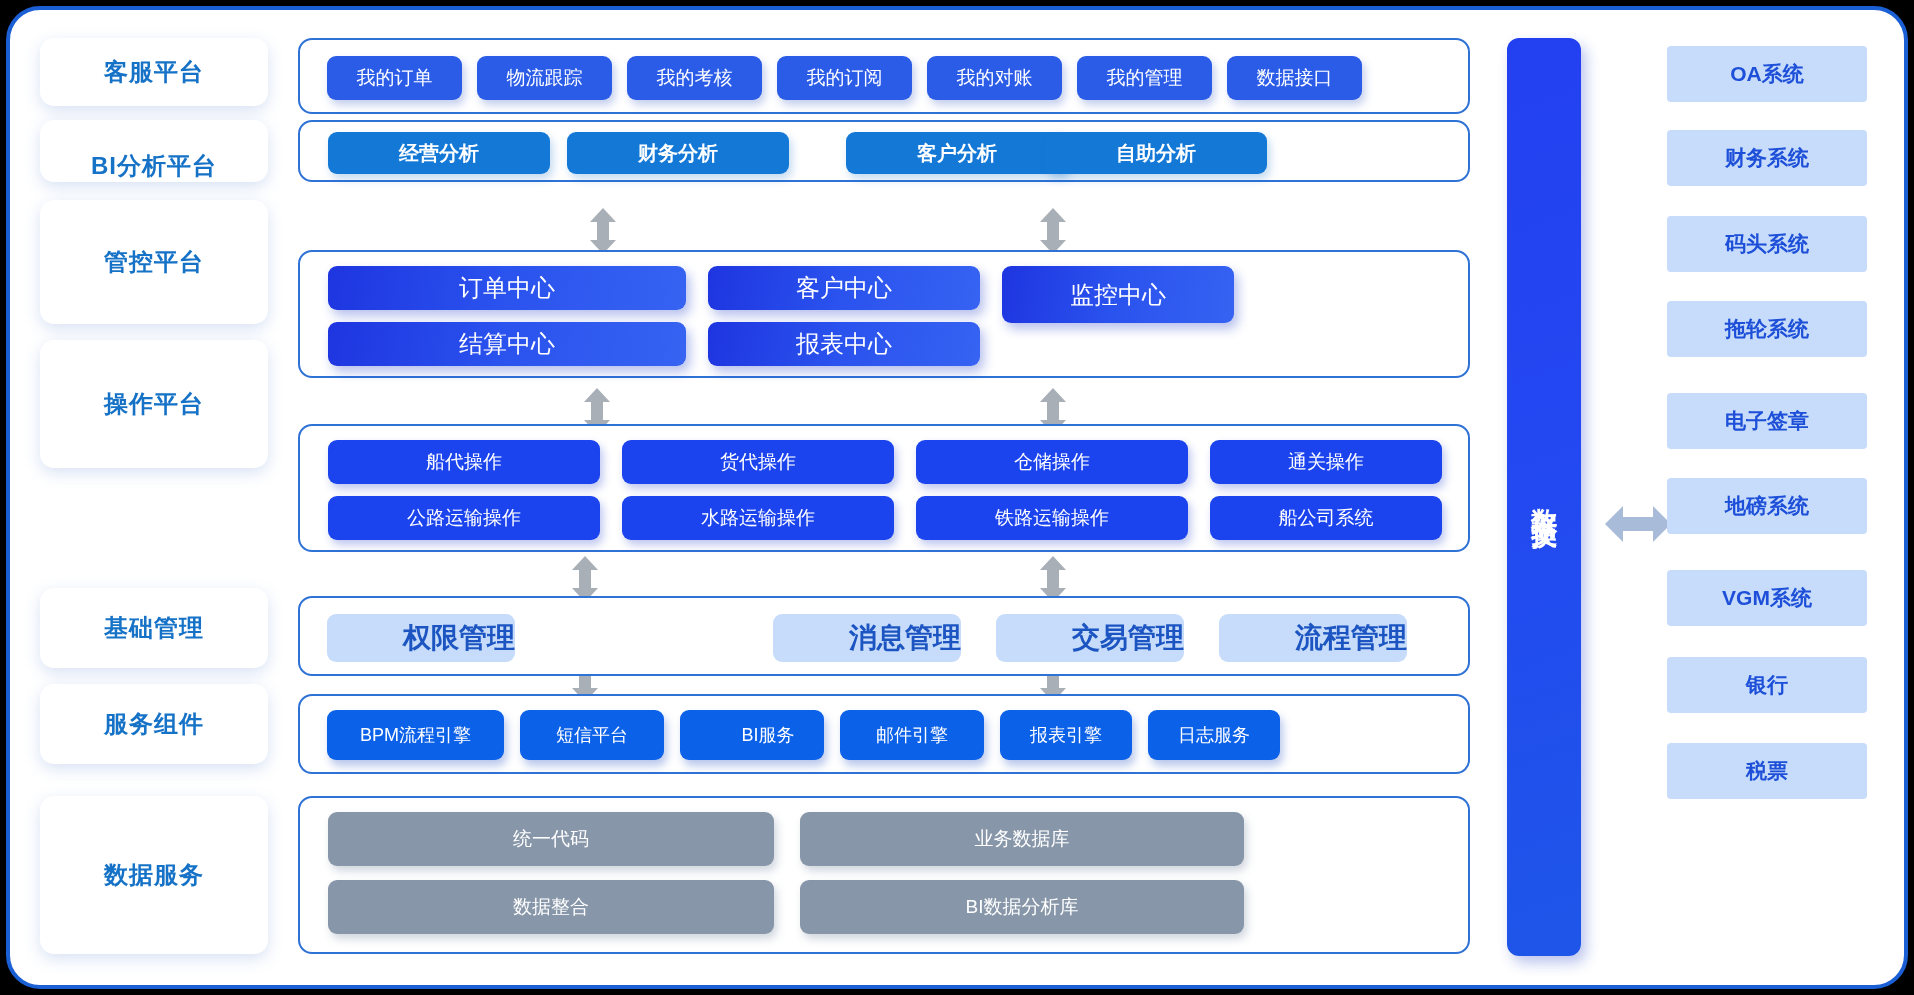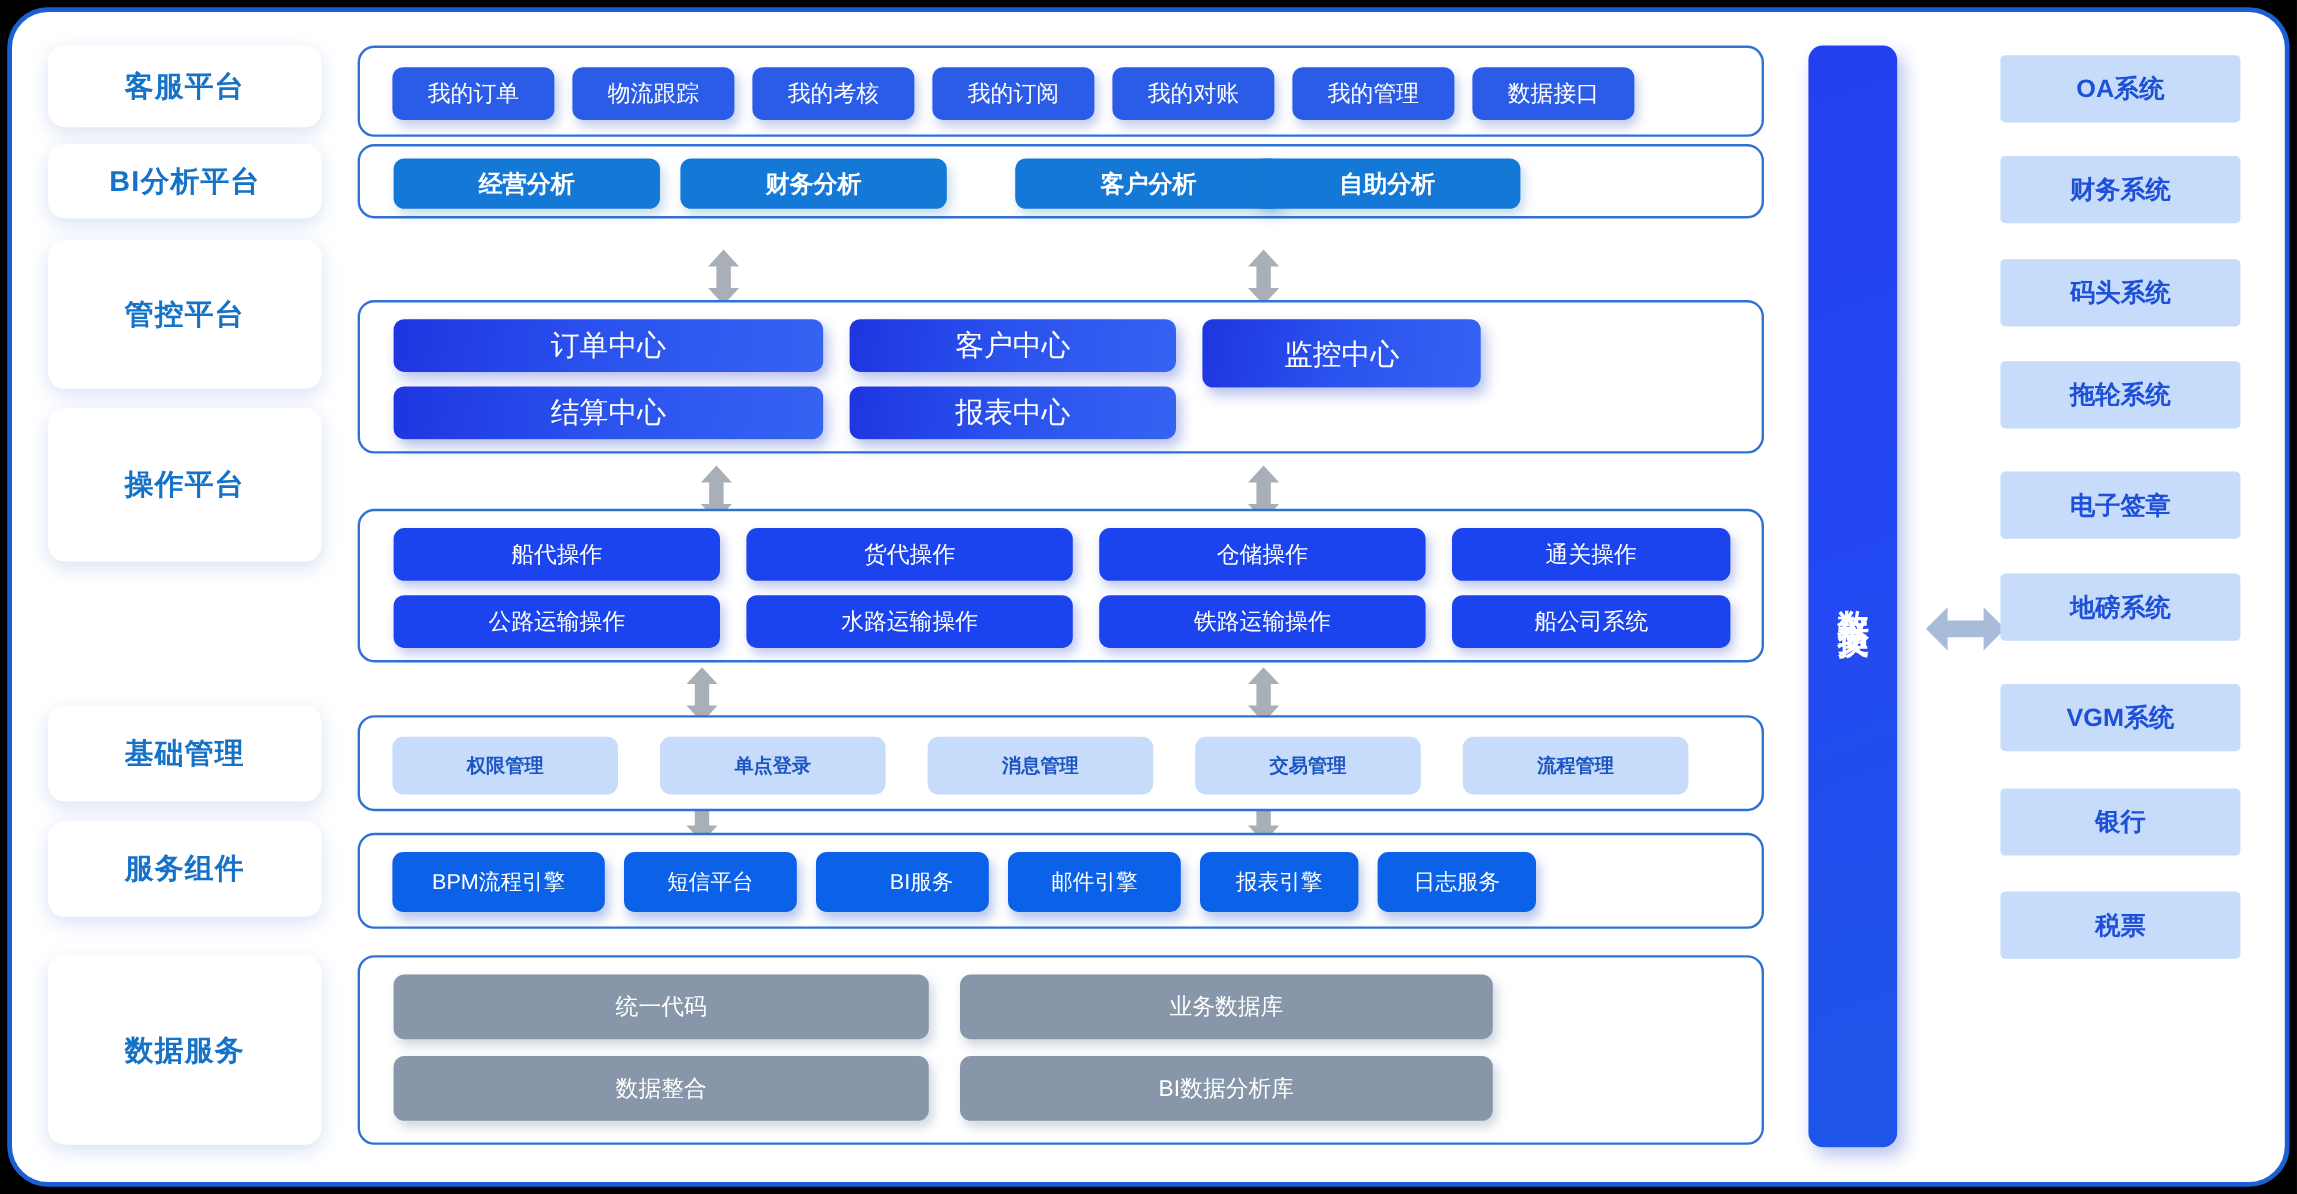--- a/index.html
+++ b/index.html
@@ -26,21 +26,21 @@
   
   .pill{ position:absolute; display:flex; align-items:center; justify-content:center;
     border-radius:9px; font-size:19px; color:#fff; white-space:nowrap; }
 
   .p-cs    { background:#2B5CE8; box-shadow:3px 5px 9px rgba(40,80,190,.28); }
   .p-bi    { background:#1479D6; box-shadow:3px 5px 9px rgba(20,110,200,.25);
              font-weight:bold; font-size:20px; }
   .p-ctr   { background:linear-gradient(100deg,#1E35E0 0%,#2A52EE 48%,#3663F2 100%);
              box-shadow:4px 6px 11px rgba(30,60,200,.32); font-size:24px; }
   .p-op    { background:#1B44EE; box-shadow:3px 5px 9px rgba(25,55,200,.28); }
-  .p-base  { background:#C6DCFA; color:#1C55C2; font-weight:bold; font-size:16px; }
+  .p-base  { background:#C6DCFA; color:#1C55C2; font-weight:bold; font-size:28px;justify-content:flex-end; }
   .p-svc   { background:#0B61E8; box-shadow:3px 6px 9px rgba(20,70,190,.30); font-size:18px; }
   .p-data  { background:#8796A9; box-shadow:3px 5px 9px rgba(90,110,140,.28); font-size:19px; }
 
   
   .sys{ position:absolute; left:1657px; width:200px; height:56px;
     background:#C6DCFA; border-radius:4px;
     display:flex; align-items:center; justify-content:center;
     color:#1D4FD8; font-weight:bold; font-size:21px; }
 
   
@@ -58,21 +58,21 @@
 </style>
 </head>
 <body>
 
 <div id="frame">
   <div id="canvas">
 
     <div class="rail" style="top:28px;height:68px;">
       <span>客服平台</span>
       </div>
-    <div class="rail" style="top:110px;height:62px;">
+    <div class="rail" style="top:110px;height:62px;align-items:flex-end;">
       <span>BI分析平台</span>
       </div>
     <div class="rail" style="top:190px;height:124px;">
       <span>管控平台</span>
       </div>
     <div class="rail" style="top:330px;height:128px;">
       <span>操作平台</span>
       </div>
     <div class="rail" style="top:578px;height:80px;">
       <span>基础管理</span>
@@ -197,23 +197,20 @@
         </div>
       <div class="pill p-op" style="left:910px;top:70px;width:232px;height:44px;">
           <span>船公司系统</span>
         </div>
     </div>
 
     <div class="sec" style="top:586px;height:80px;">
       <div class="pill p-base" style="left:27px;top:16px;width:188px;height:48px;">
           <span>权限管理</span>
         </div>
-      <div class="pill p-base" style="left:250px;top:16px;width:188px;height:48px;">
-          <span>单点登录</span>
-        </div>
       <div class="pill p-base" style="left:473px;top:16px;width:188px;height:48px;">
           <span>消息管理</span>
         </div>
       <div class="pill p-base" style="left:696px;top:16px;width:188px;height:48px;">
           <span>交易管理</span>
         </div>
       <div class="pill p-base" style="left:919px;top:16px;width:188px;height:48px;">
           <span>流程管理</span>
         </div>
     </div>

